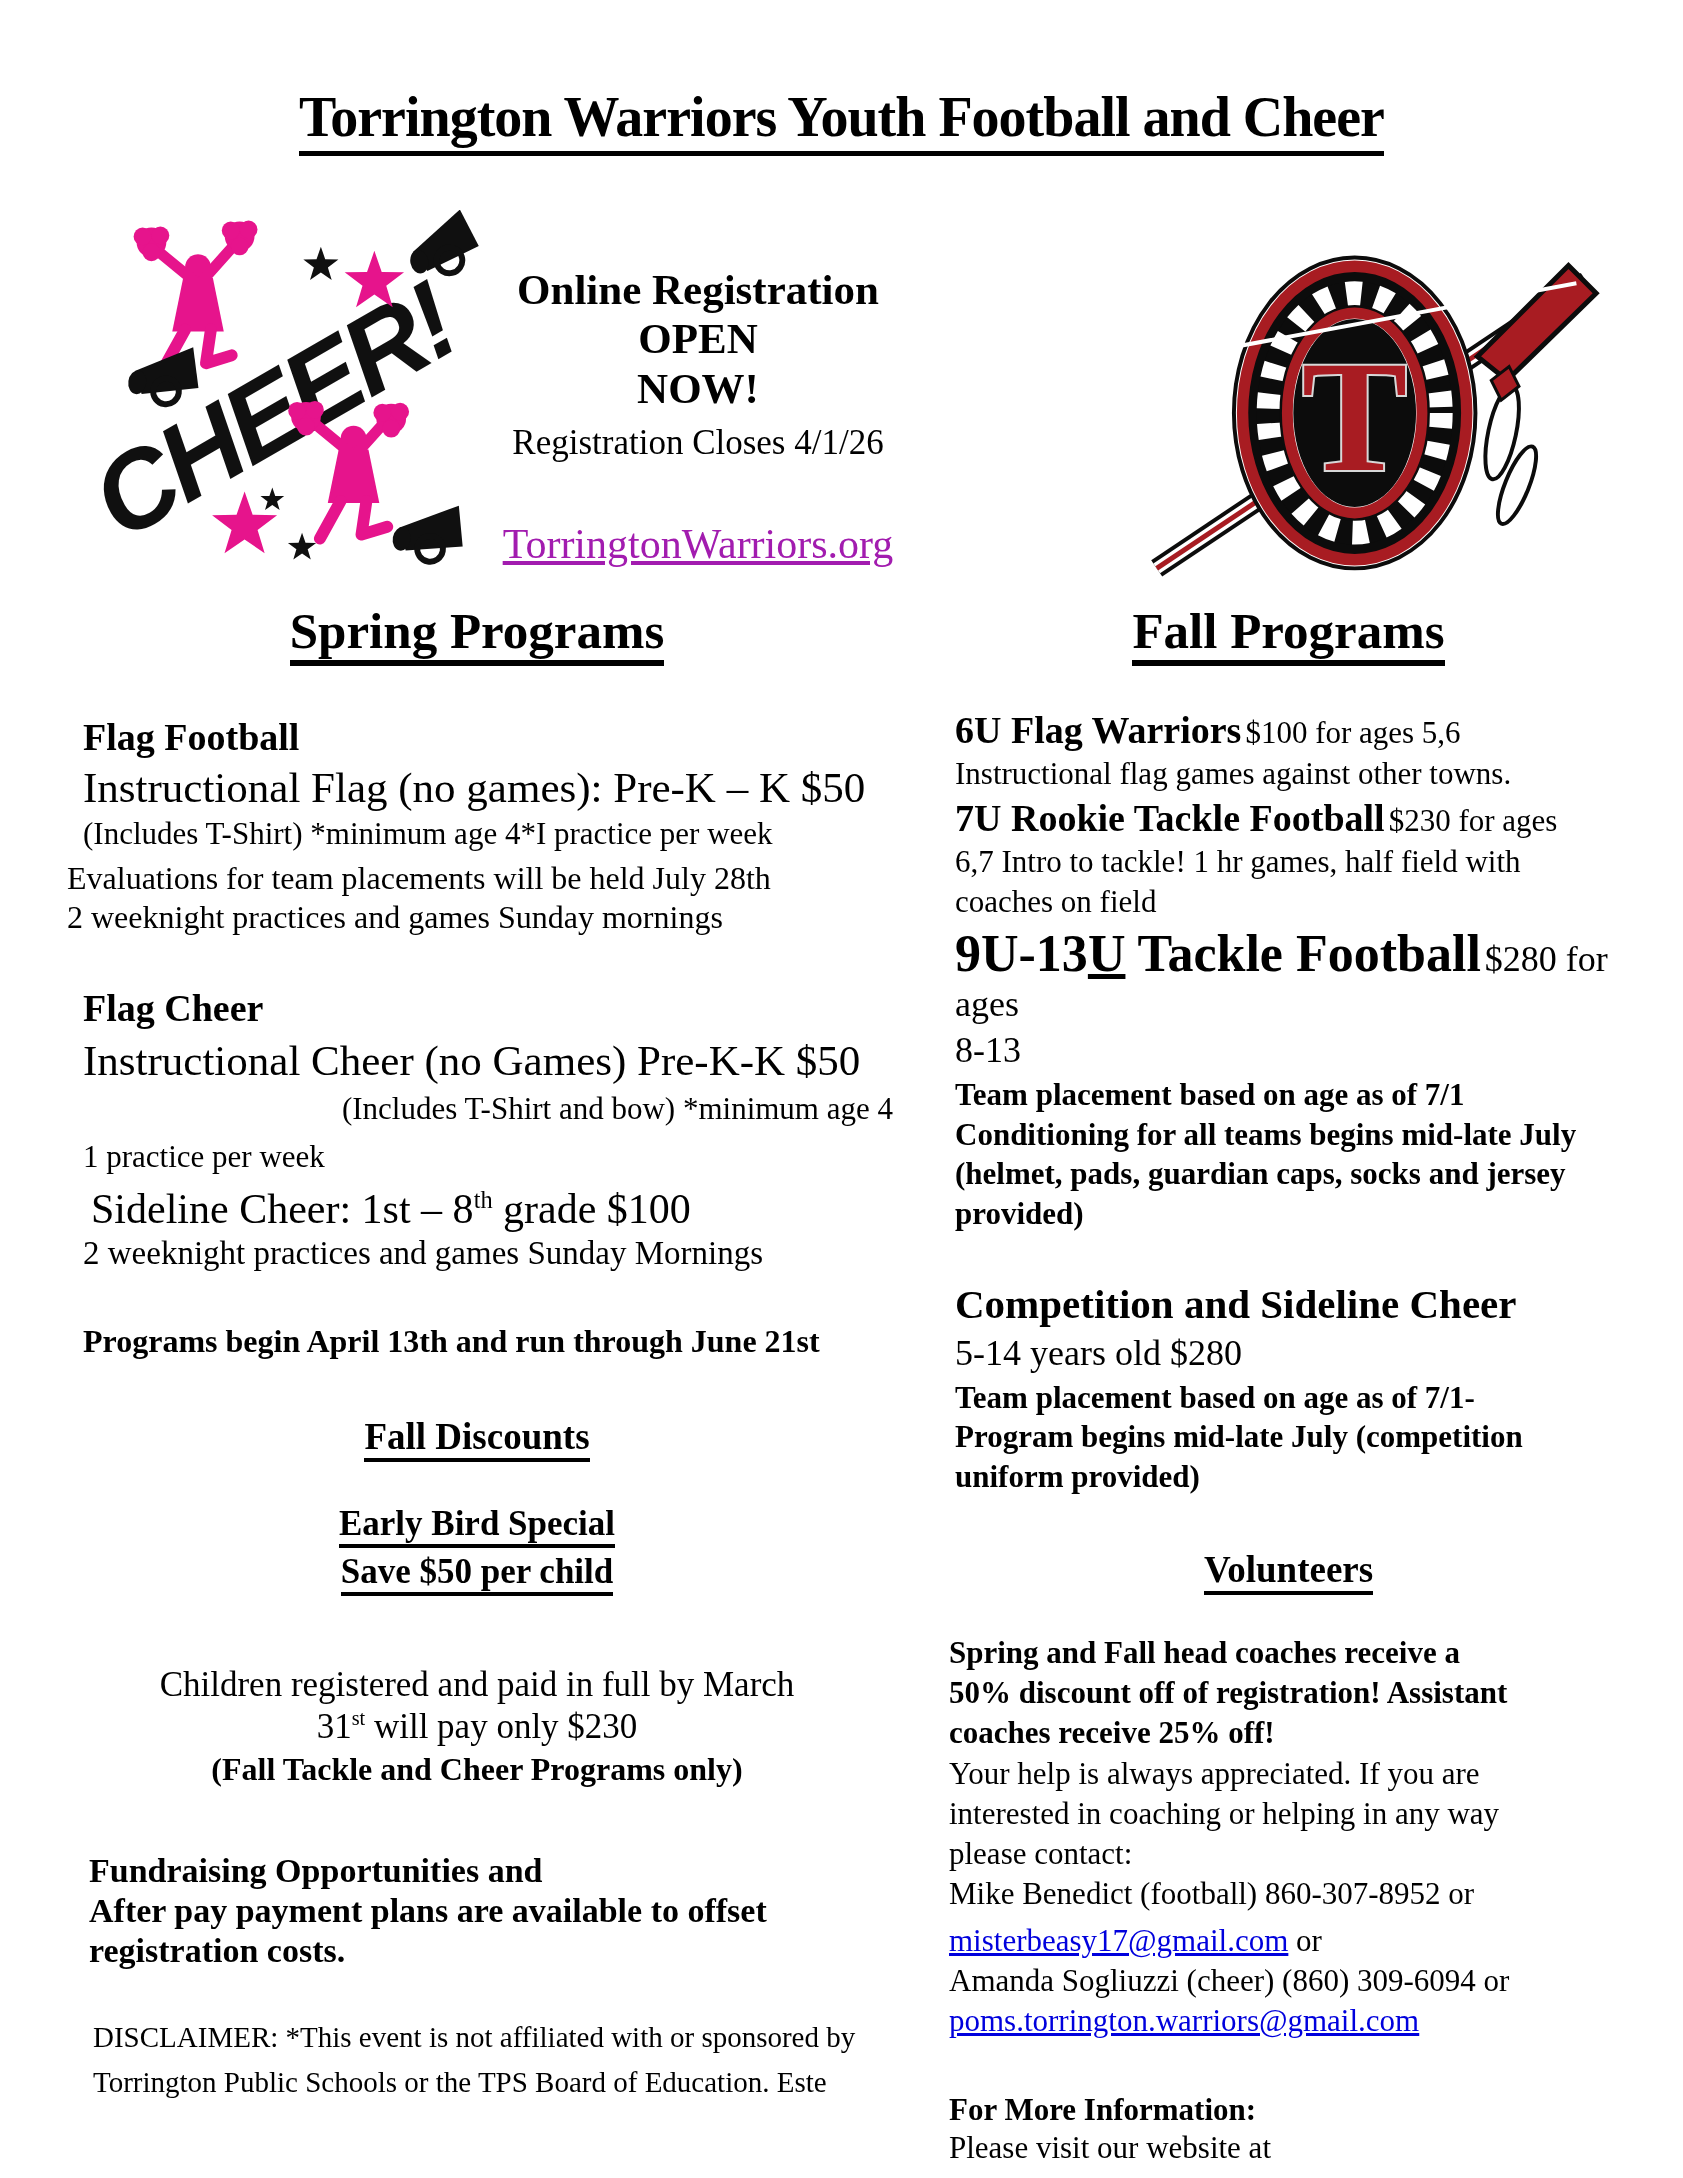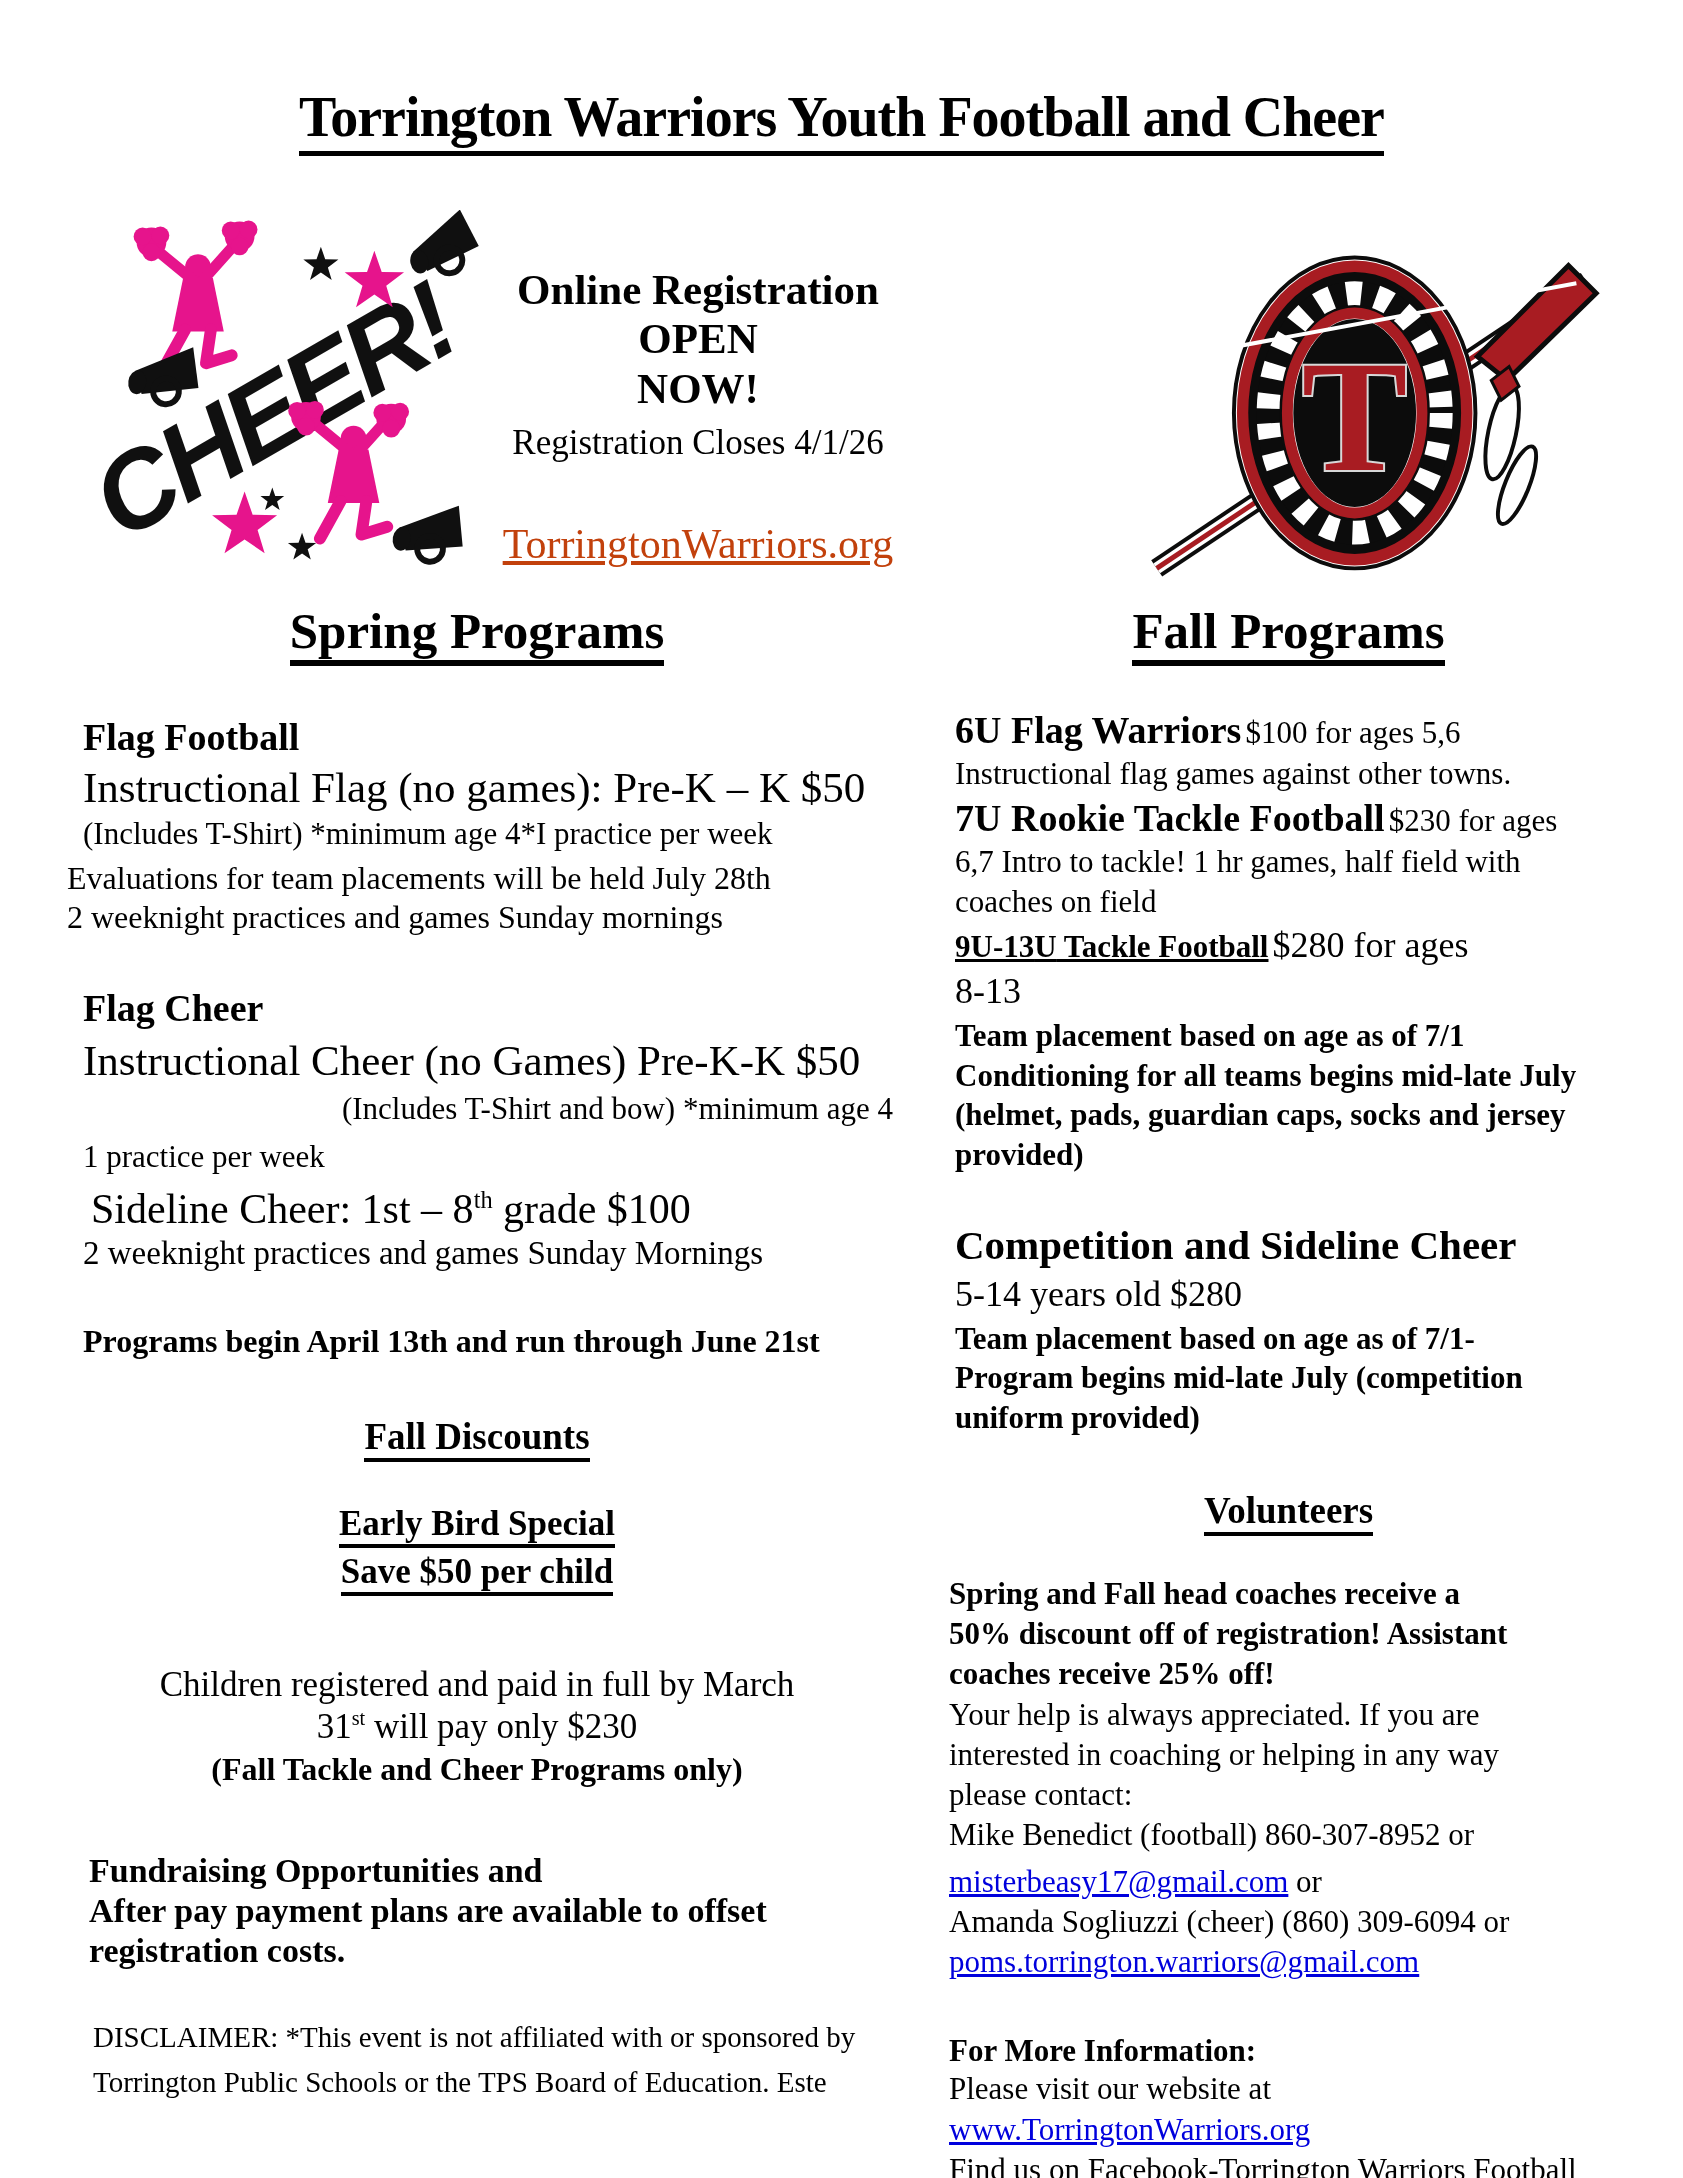--- a/index.html
+++ b/index.html
@@ -10,21 +10,21 @@
   .abs{position:absolute;}
   
   .title{top:85px;left:0;width:100%;text-align:center;font-size:56px;font-weight:bold;letter-spacing:-1px;}
   .title .u{border-bottom:5px solid #000;padding-bottom:3px;}
   
   .cheer-art{left:94px;top:210px;width:426px;height:358px;}
   .reg-block{left:475px;top:265px;width:446px;text-align:center;}
   .reg-line{font-size:43px;font-weight:bold;line-height:1.15;}
   .reg-closes{font-size:35px;margin-top:10px;}
   .reg-site{font-size:42px;margin-top:57px;}
-  .reg-site a{color:#c2410c;text-decoration:underline;}
+  .reg-site a{color:#a21caf;text-decoration:underline;}
   .logo-art{left:1129px;top:238px;width:485px;height:345px;}
   
   .spring-col{left:61px;top:602px;width:832px;}
   .fall-col{left:937px;top:602px;width:703px;}
   .heading{font-size:51px;font-weight:bold;text-align:center;}
   .heading .u{border-bottom:6px solid #000;padding-bottom:1px;}
   sup{vertical-align:super;font-size:58%;line-height:0;}
   
   .s-ff-title{margin:55px 0 0 22px;font-size:38px;font-weight:bold;}
   .s-ff-l1{margin:4px 0 0 22px;font-size:43px;}
@@ -46,21 +46,21 @@
   .s-early2{margin:8px 0 0 0;text-align:center;font-size:35px;font-weight:bold;}
   .s-child1{margin:73px 0 0 0;text-align:center;font-size:35px;}
   .s-child2{margin:2px 0 0 0;text-align:center;font-size:35px;}
   .s-child3{margin:4px 0 0 0;text-align:center;font-size:32px;font-weight:bold;}
   .s-fund{margin:63px 0 0 28px;font-size:34px;font-weight:bold;line-height:1.18;}
   .s-disc{margin:44px 0 0 32px;font-size:29px;line-height:1.55;}
   
   .f-line{margin:4px 0 0 18px;}
   .f-p1{margin:48px 0 0 18px;}
   .f-t{font-size:38px;font-weight:bold;}
-  .f-t3{font-size:31px;font-weight:bold;text-decoration:underline;}
+  .f-t3{font-size:52px;font-weight:bold;}
   .f-pr{font-size:31px;margin-top:24px;}
   .f-pr3{font-size:36px;}
   .f-d{font-size:31px;}
   .f-ages{font-size:36px;}
   .f-note{font-size:31px;font-weight:bold;line-height:1.28;}
   .f-cheer-t{margin:46px 0 0 18px;font-size:41px;font-weight:bold;}
   .f-cheer-a{margin:4px 0 0 18px;font-size:36px;}
   .f-vol-h{margin:51px 0 0 0;text-align:center;font-size:37px;font-weight:bold;}
   .f-vol-b{margin:42px 0 0 12px;font-size:31px;font-weight:bold;line-height:1.3;}
   .f-vol-r{margin:0 0 0 12px;font-size:31px;line-height:1.3;}

